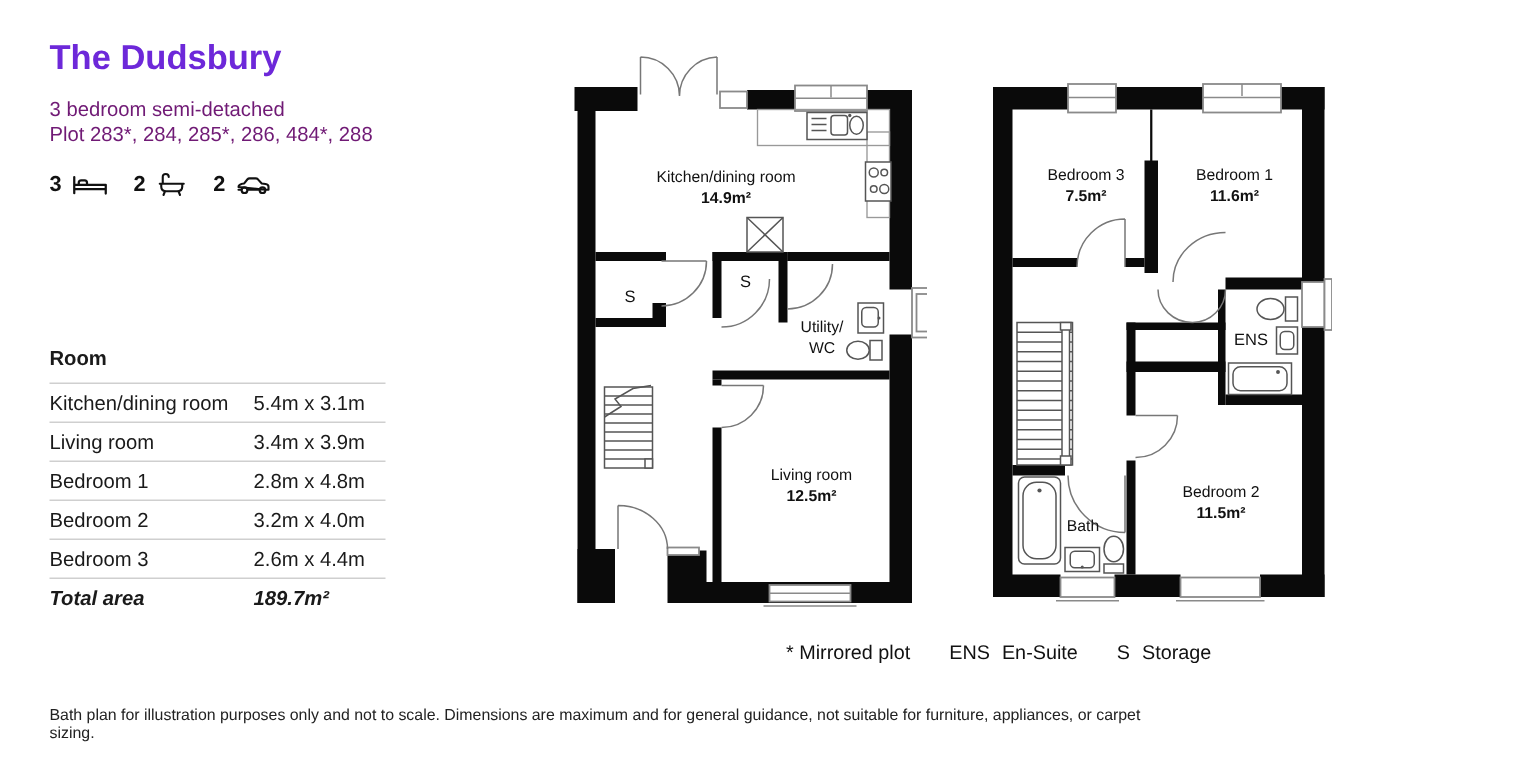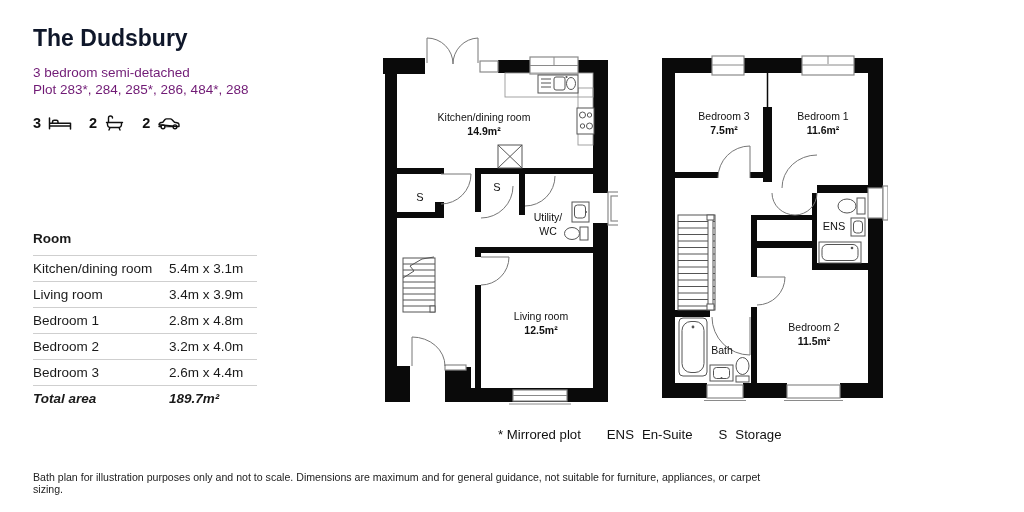--- a/index.html
+++ b/index.html
@@ -4,21 +4,21 @@
 <style>
   html,body{margin:0;padding:0;}
   body{
     width:1024px;height:512px;position:relative;background:#ffffff;
     font-family:"Liberation Sans","DejaVu Sans",sans-serif;color:#1a1a1a;
     overflow:hidden;
   }
   
   .sidebar{position:absolute;left:33px;top:24px;width:310px;}
   .dev-name{font-size:23px;font-weight:400;line-height:28px;color:#222;}
-  .home-name{font-size:23px;font-weight:700;line-height:28px;color:#0f172a;}
+  .home-name{font-size:23px;font-weight:700;line-height:28px;color:#6d28d9;}
   .subtitle{margin-top:12px;font-size:13.5px;line-height:17px;color:#701a75;}
   .specs{margin-top:16px;display:flex;align-items:center;gap:17px;}
   .spec{display:flex;align-items:center;gap:7px;}
   .spec-num{font-size:14.5px;font-weight:700;color:#111;}
   .spec svg{display:block;}
   
   .room-table{position:absolute;left:33px;top:231px;width:224px;font-size:13.5px;}
   .rt-header{font-weight:700;padding-bottom:9px;}
   .rt-row{display:flex;align-items:center;padding:5px 0;border-top:1px solid #cfcfcf;}
   .rt-name{flex:1;}
@@ -30,21 +30,21 @@
   svg text{font-family:"Liberation Sans","DejaVu Sans",sans-serif;fill:#111;}
   .room-label{font-size:10.5px;}
   .room-area{font-size:10.5px;font-weight:700;}
   .small-label{font-size:11px;}
   .wall{fill:#0a0a0a;}
   .thin{stroke:#555;stroke-width:1;fill:none;}
   .arc{stroke:#777;stroke-width:1;fill:none;}
   .fix{stroke:#555;stroke-width:1;fill:#fff;}
   .win{fill:#fff;stroke:#8a8a8a;stroke-width:1.2;}
   
-  .legend{position:absolute;left:498px;top:427px;display:flex;align-items:flex-start;font-size:13.2px;color:#111;}
+  .legend{position:absolute;left:524px;top:427px;display:flex;align-items:flex-start;font-size:13.2px;color:#111;}
   .legend .gap-lg{width:26px;}
   .legend .gap-sm{width:8px;}
   .footer{position:absolute;left:33px;top:471px;width:740px;font-size:10.6px;color:#222;}
 </style>
 </head>
 <body>
 
 <div class="sidebar">
   <div class="home-name">The Dudsbury</div>
   <div class="subtitle">

